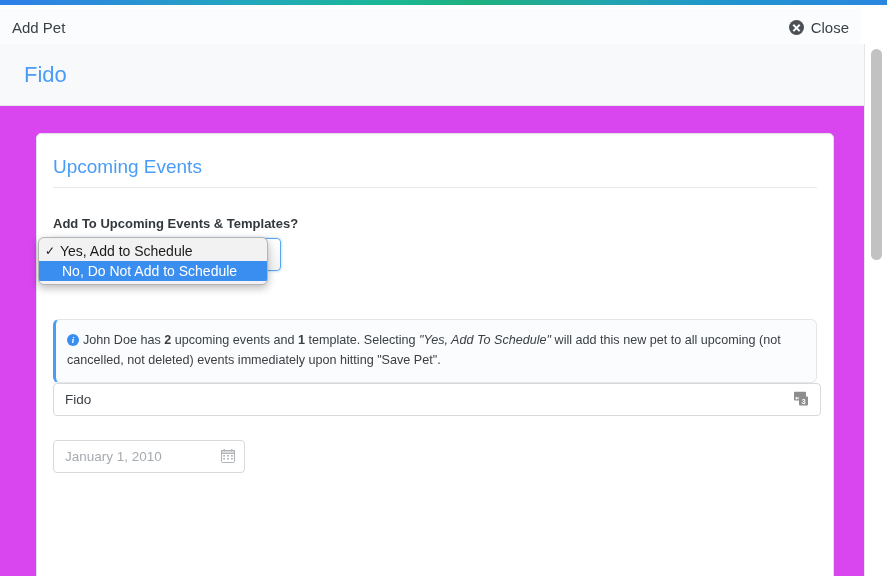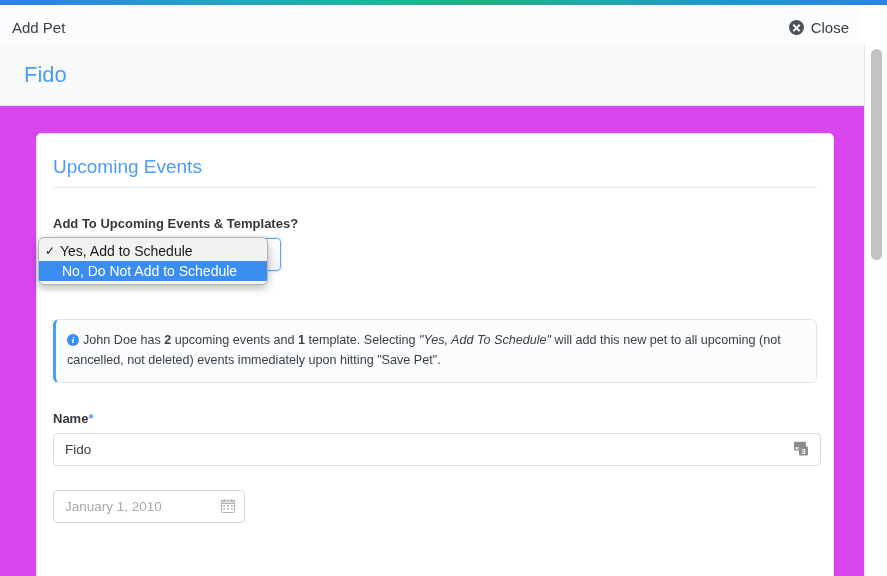--- a/index.html
+++ b/index.html
@@ -268,21 +268,20 @@
 
     <div class="select-wrap">
       <div class="select-box"></div>
     </div>
 
     <div id="info-alert">
       <span class="info-i">i</span><span>John Doe has </span><b>2</b><span> upcoming events and </span><b>1</b><span> template. Selecting </span><i>"</i><i>Yes, Add To Schedule</i><i>"</i><span> will add this new pet to all upcoming (not cancelled, not deleted) events immediately upon hitting "Save Pet".</span>
     </div>
 
 
-    <div class="field-label"><span>Name</span><span class="req-star">*</span></div>
 
     <div class="text-input">
       <span>Fido</span>
       <span id="autofill-icon">
         <svg width="17" height="15" viewBox="0 0 17 15" xmlns="http://www.w3.org/2000/svg">
           <rect x="0" y="0" width="12" height="9" rx="1" fill="#8d8d8d"></rect>
           <rect x="1.6" y="5.6" width="2" height="2.2" fill="#ffffff"></rect>
           <rect x="4.4" y="5.6" width="2" height="2.2" fill="#ffffff"></rect>
           <rect x="7.2" y="5.6" width="2" height="2.2" fill="#ffffff"></rect>
           <rect x="5" y="5" width="9" height="9" rx="1" fill="#8d8d8d"></rect>

